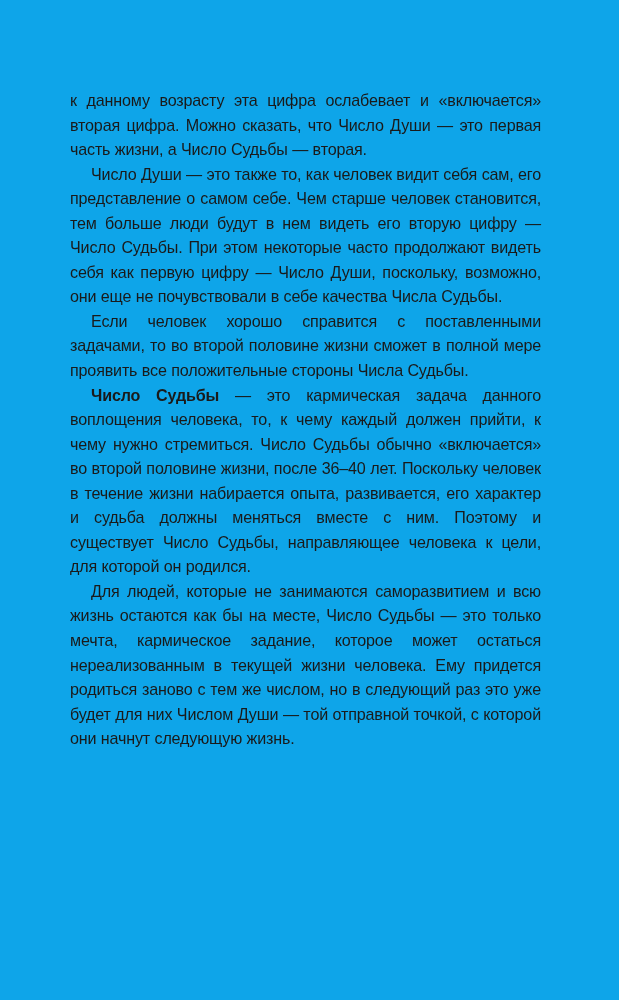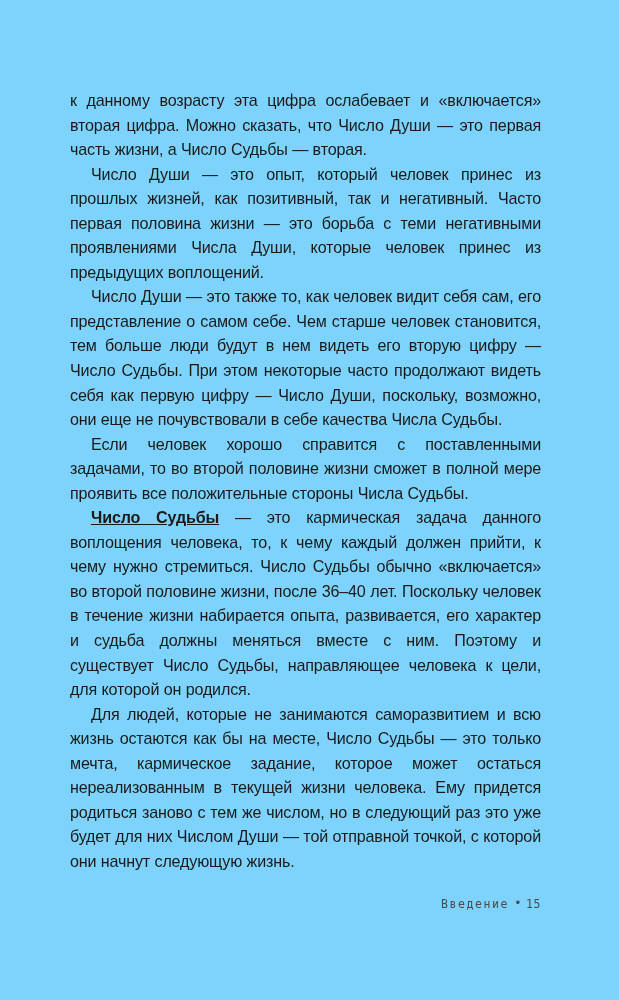--- a/index.html
+++ b/index.html
@@ -17,21 +17,21 @@
     color: #1a1a1a;
     -webkit-font-smoothing: antialiased;
   }
 
   .page {
     position: absolute;
     left: 0;
     top: 0;
     width: 619px;
     height: 1000px;
-    background: #7dd3fc;
+    background: #0ea5e9;
   }
 
   .text-column {
     position: absolute;
     left: 70px;
     top: 88px;
     width: 471px;
   }
 
   p.para {
@@ -48,21 +48,20 @@
     color: #1a1a1a;
   }
 
   p.para.no-indent {
     text-indent: 0;
   }
 
   p.para b,
   p.para .bold {
     font-weight: 700;
-    text-decoration: underline;
   }
 
   .footer {
     position: absolute;
     left: 70px;
     top: 896px;
     width: 471px;
     text-align: right;
     font-family: "DejaVu Sans Mono", "Liberation Mono", monospace;
     font-size: 11.5px;
@@ -85,29 +84,25 @@
 </style>
 </head>
 <body>
 
 <div class="page">
 
   <div class="text-column">
 
     <p class="para no-indent">к данному возрасту эта цифра ослабевает и «включается» вторая цифра. Можно сказать, что Число Души — это первая часть жизни, а Число Судьбы — вторая.</p>
 
-    <p class="para">Число Души — это опыт, который человек принес из прошлых жизней, как позитивный, так и негативный. Часто первая половина жизни — это борьба с теми негативными проявлениями Числа Души, которые человек принес из предыдущих воплощений.</p>
 
     <p class="para">Число Души — это также то, как человек видит себя сам, его представление о самом себе. Чем старше человек становится, тем больше люди будут в нем видеть его вторую цифру — Число Судьбы. При этом некоторые часто продолжают видеть себя как первую цифру — Число Души, поскольку, возможно, они еще не почувствовали в себе качества Числа Судьбы.</p>
 
     <p class="para">Если человек хорошо справится с поставленными задачами, то во второй половине жизни сможет в полной мере проявить все положительные стороны Числа Судьбы.</p>
 
     <p class="para"><b class="bold">Число Судьбы</b><span> — это кармическая задача данного воплощения человека, то, к чему каждый должен прийти, к чему нужно стремиться. Число Судьбы обычно «включается» во второй половине жизни, после 36–40 лет. Поскольку человек в течение жизни набирается опыта, развивается, его характер и судьба должны меняться вместе с ним. Поэтому и существует Число Судьбы, направляющее человека к цели, для которой он родился.</span></p>
 
     <p class="para">Для людей, которые не занимаются саморазвитием и всю жизнь остаются как бы на месте, Число Судьбы — это только мечта, кармическое задание, которое может остаться нереализованным в текущей жизни человека. Ему придется родиться заново с тем же числом, но в следующий раз это уже будет для них Числом Души — той отправной точкой, с которой они начнут следующую жизнь.</p>
 
   </div>
 
-  <div class="footer">
-    <span class="f-title">Введение</span><span class="f-sep">•</span><span class="f-num">15</span>
-  </div>
 
 </div>
 
 </body></html>

